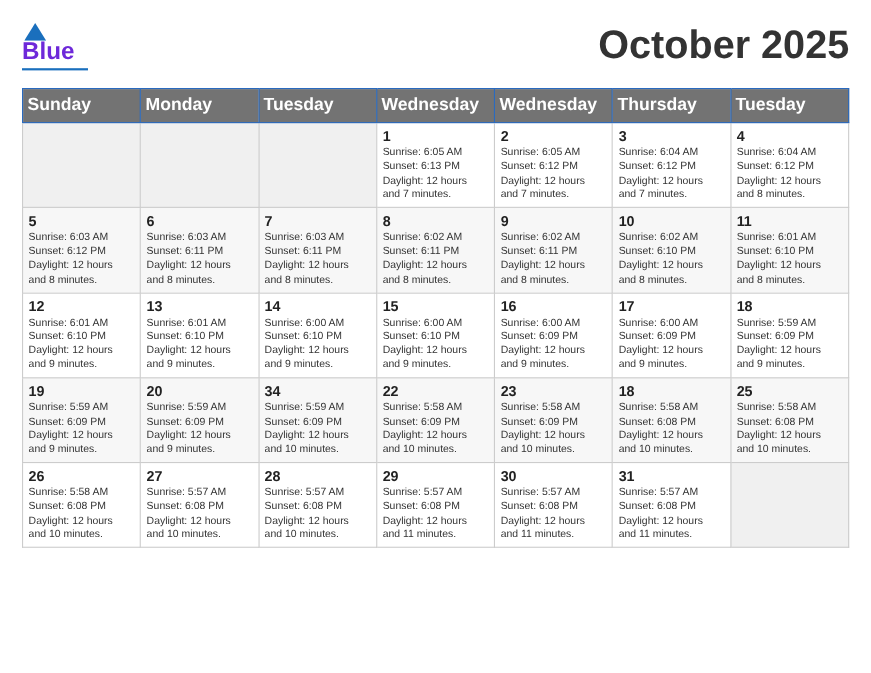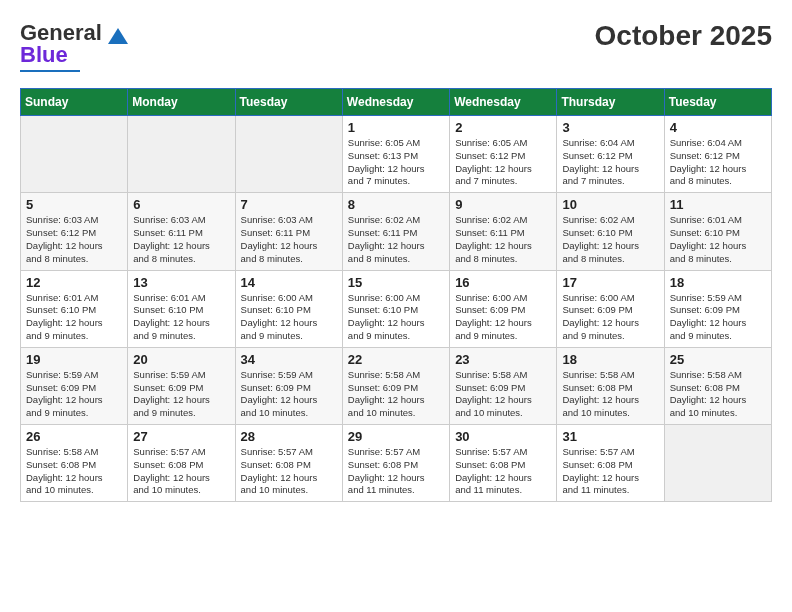--- a/index.html
+++ b/index.html
@@ -28,37 +28,37 @@
     .logo-line {
       width: 60px;
       height: 2px;
       background: #1a6fbd;
       margin-top: 2px;
     }
     .title-area {
       text-align: right;
     }
     .month-title {
-      font-size: 28px;
+      font-size: 36px;
       font-weight: bold;
       color: #333;
     }
     .subtitle {
       font-size: 14px;
       color: #555;
     }
     .calendar {
       width: 100%;
       border-collapse: collapse;
       border: 1px solid #ccc;
     }
     .calendar th {
-      background: #15803d;
+      background: #737373;
       color: #fff;
-      font-size: 12px;
+      font-size: 16px;
       font-weight: bold;
       padding: 6px 4px;
       text-align: left;
       border: 1px solid #2a6abf;
     }
     .calendar td {
       vertical-align: top;
       border: 1px solid #ccc;
       padding: 4px 5px;
       width: 107px;
@@ -85,21 +85,20 @@
       background: #f7f7f7;
     }
   </style>
 </head>
 <body>
 
 <div class="header">
   <div class="logo">
     <div class="logo-row">
       <div>
-        <span style="font-size:22px;font-weight:bold;color:#333;">General</span>
         <svg width="20" height="16" viewBox="0 0 20 16" style="vertical-align:middle;margin-left:2px;">
           <polygon points="0,16 10,0 20,16" fill="#1a6fbd"></polygon>
         </svg>
       </div>
     </div>
     <div style="font-size:22px;font-weight:bold;color:#6d28d9;margin-top:-4px;">Blue</div>
     <div class="logo-line"></div>
   </div>
   <div class="title-area">
     <div class="month-title">October 2025</div>

